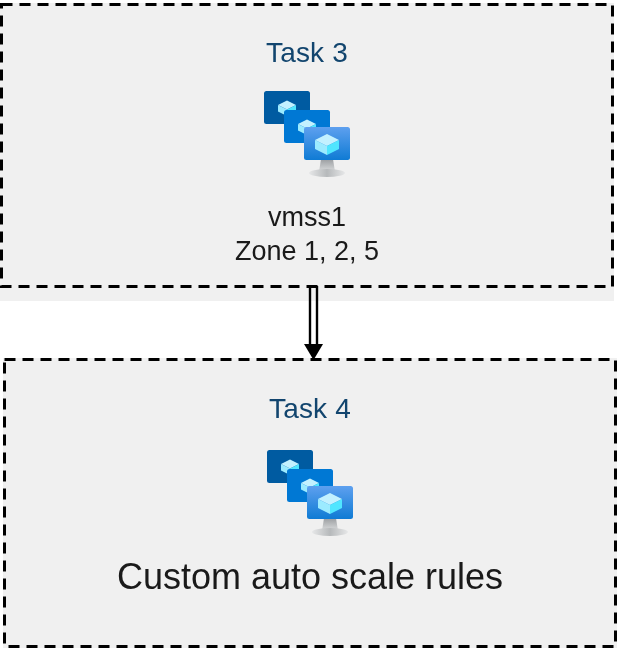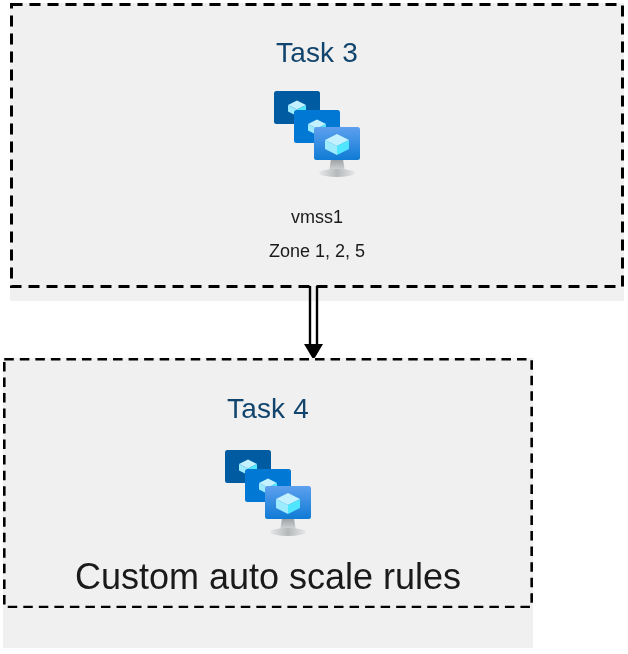--- a/index.html
+++ b/index.html
@@ -33,29 +33,29 @@
     flex-direction: column;
     align-items: center;
   }
   .task-box .dash-frame {
     position: absolute;
     inset: 0;
     pointer-events: none;
   }
 
   #task-box-3 {
-    left: 10px;
+    left: 0;
     top: 3px;
     width: 614px;
     height: 298px;
   }
   #task-box-4 {
     left: 3px;
     top: 358px;
-    width: 530px;
+    width: 614px;
     height: 290px;
   }
 
   
   .task-heading {
     position: absolute;
     left: 0;
     width: 100%;
     text-align: center;
     color: #12456e;
@@ -68,21 +68,21 @@
   #task-box-3 .task-heading { top: 36px; }
   #task-box-4 .task-heading { top: 37px; }
 
   
   .caption {
     position: absolute;
     left: 0;
     width: 100%;
     text-align: center;
     color: #1a1a1a;
-    font-size: 18px;
+    font-size: 27px;
     font-weight: 400;
     line-height: 34px;
     white-space: nowrap;
   }
   #vmss-caption      { top: 197px; }
   #autoscale-caption { top: 202px; font-size: 36px; }
   .caption .cap-line { display: block; }
 
   
   .vmss-icon {

